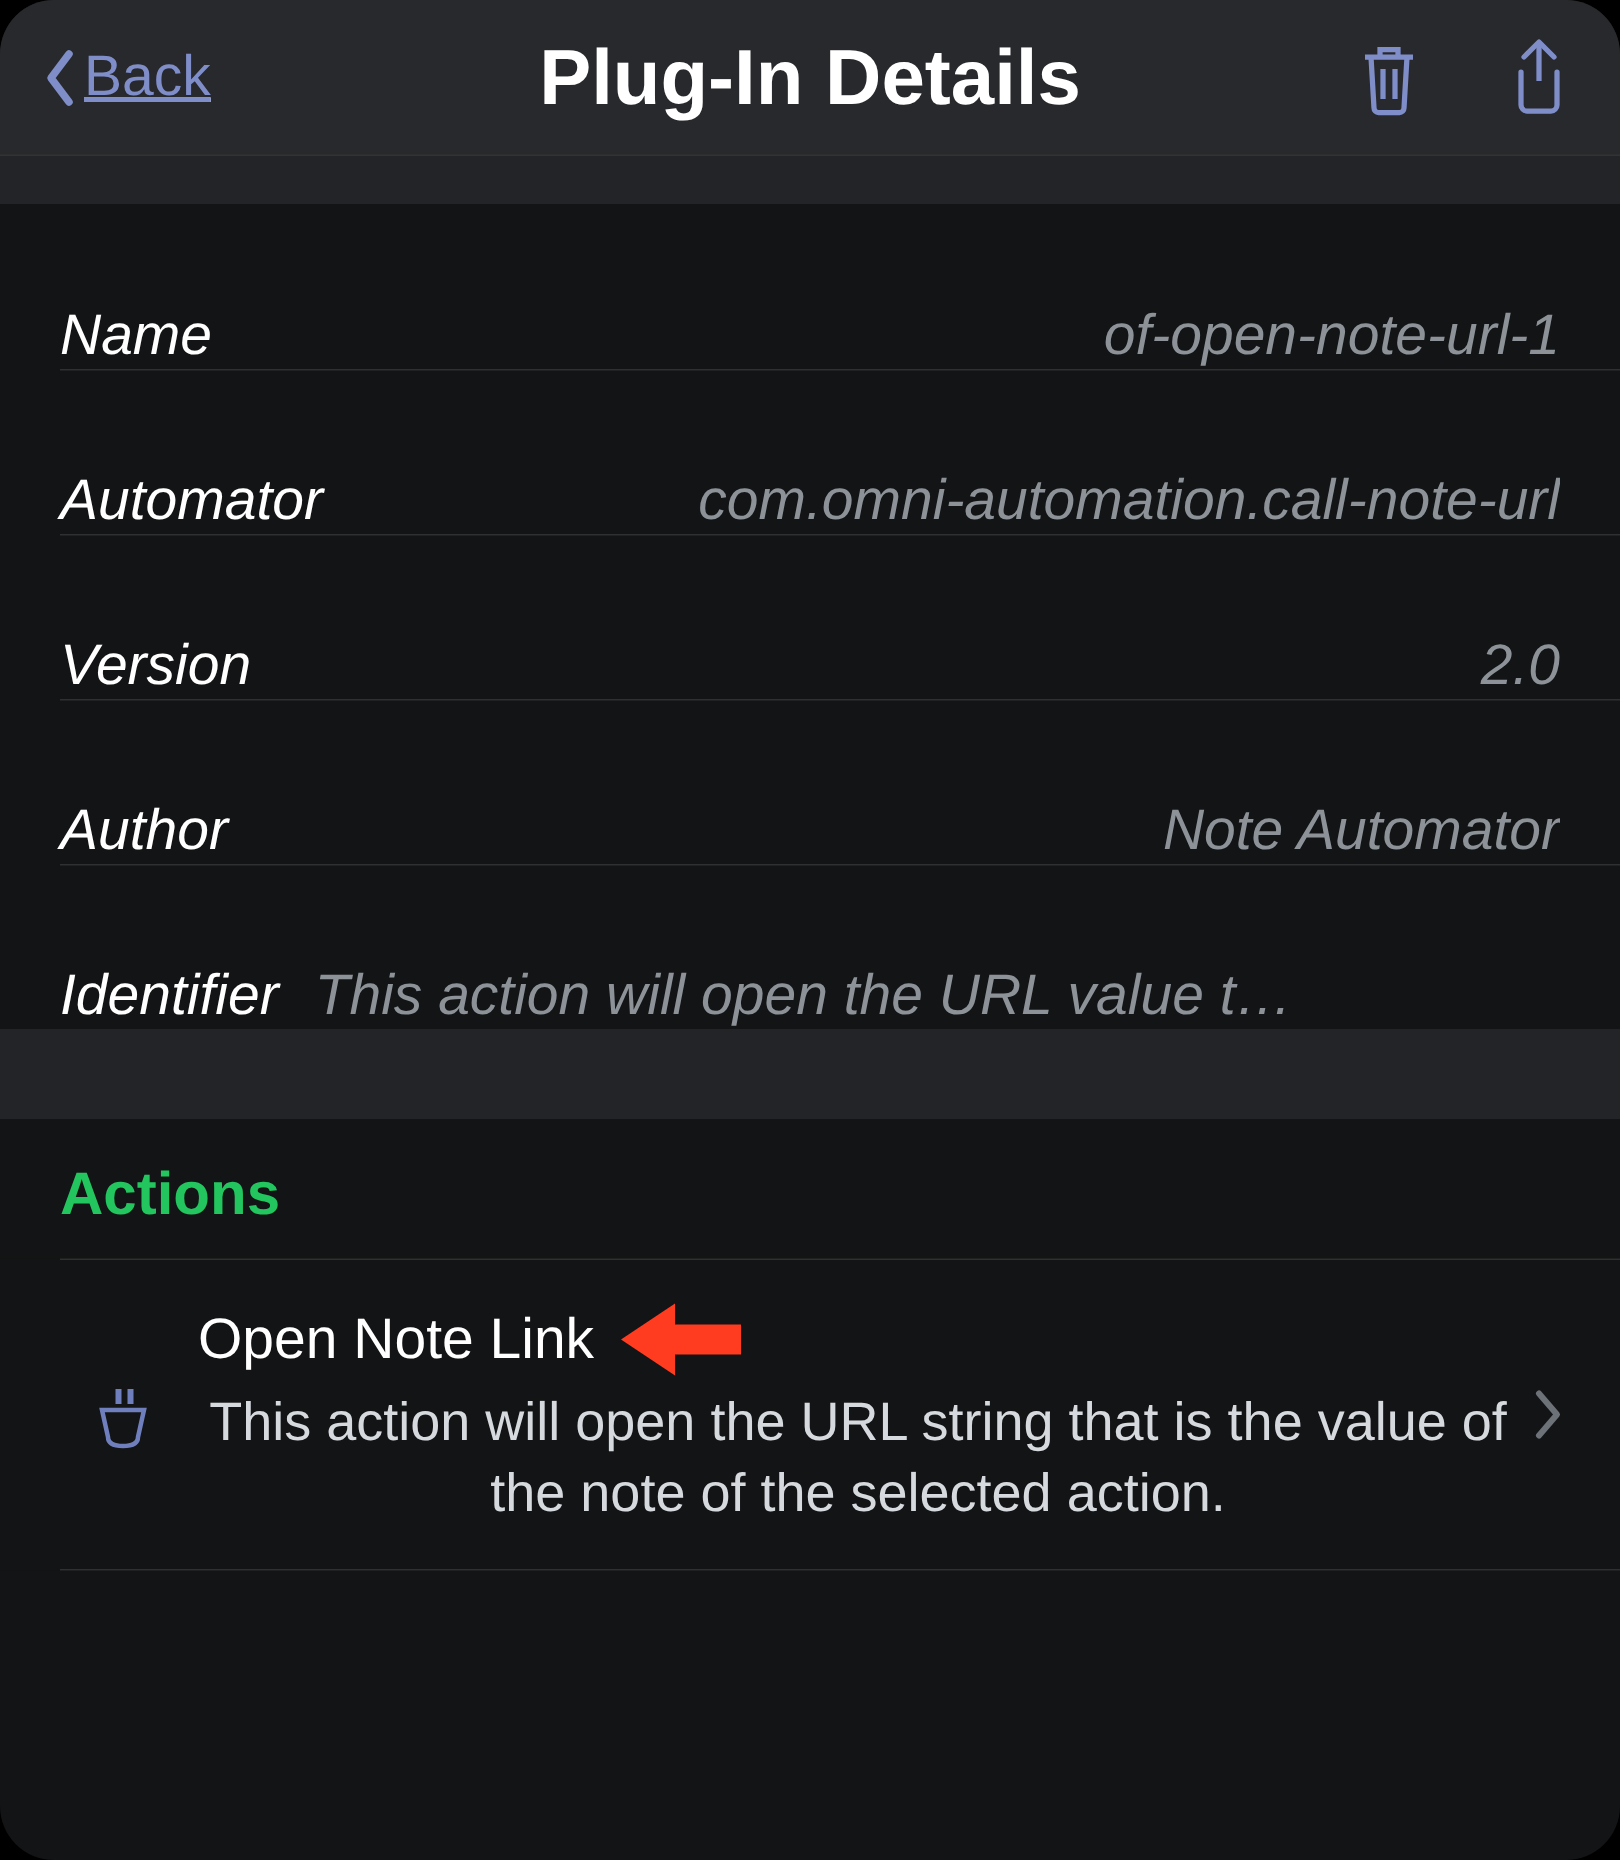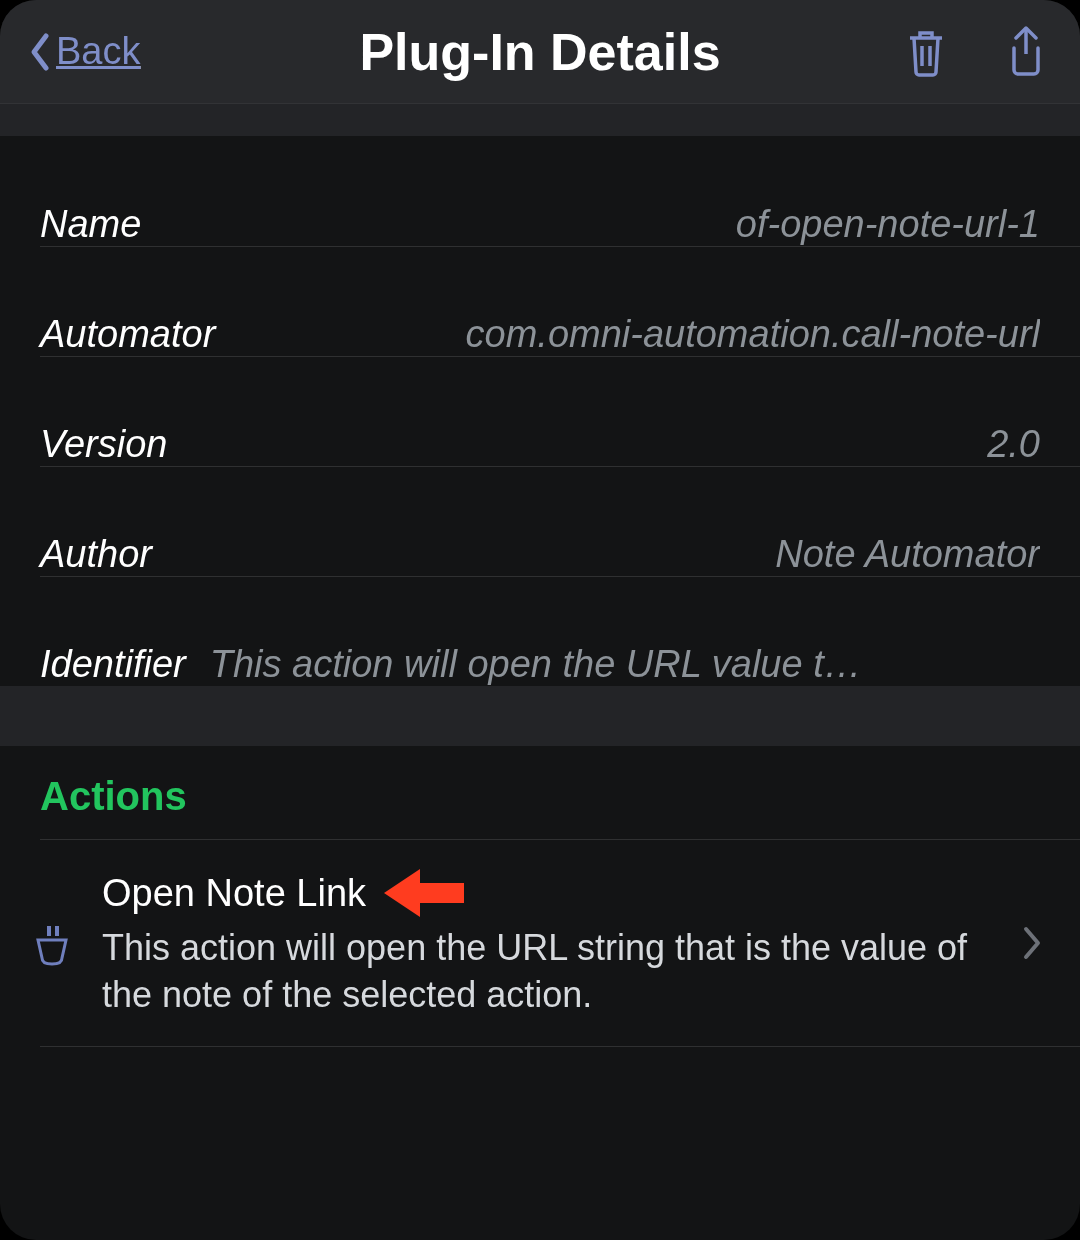--- a/index.html
+++ b/index.html
@@ -102,24 +102,25 @@
   .section-header {
     padding: 28px 40px 20px;
     font-size: 40px;
     font-weight: 700;
     color: #22c55e;
     background: #131415;
   }
   .action-row {
     display: flex;
     align-items: center;
-    padding: 28px 28px 28px 28px;
+    padding: 28px 28px 28px 58px;
     background: #131415;
     position: relative;
     cursor: pointer;
+    text-align: center;
   }
   .action-row::before {
     content: "";
     position: absolute;
     top: 0; left: 40px; right: 0;
     height: 1px;
     background: rgba(255,255,255,0.12);
   }
   .action-row::after {
     content: "";

